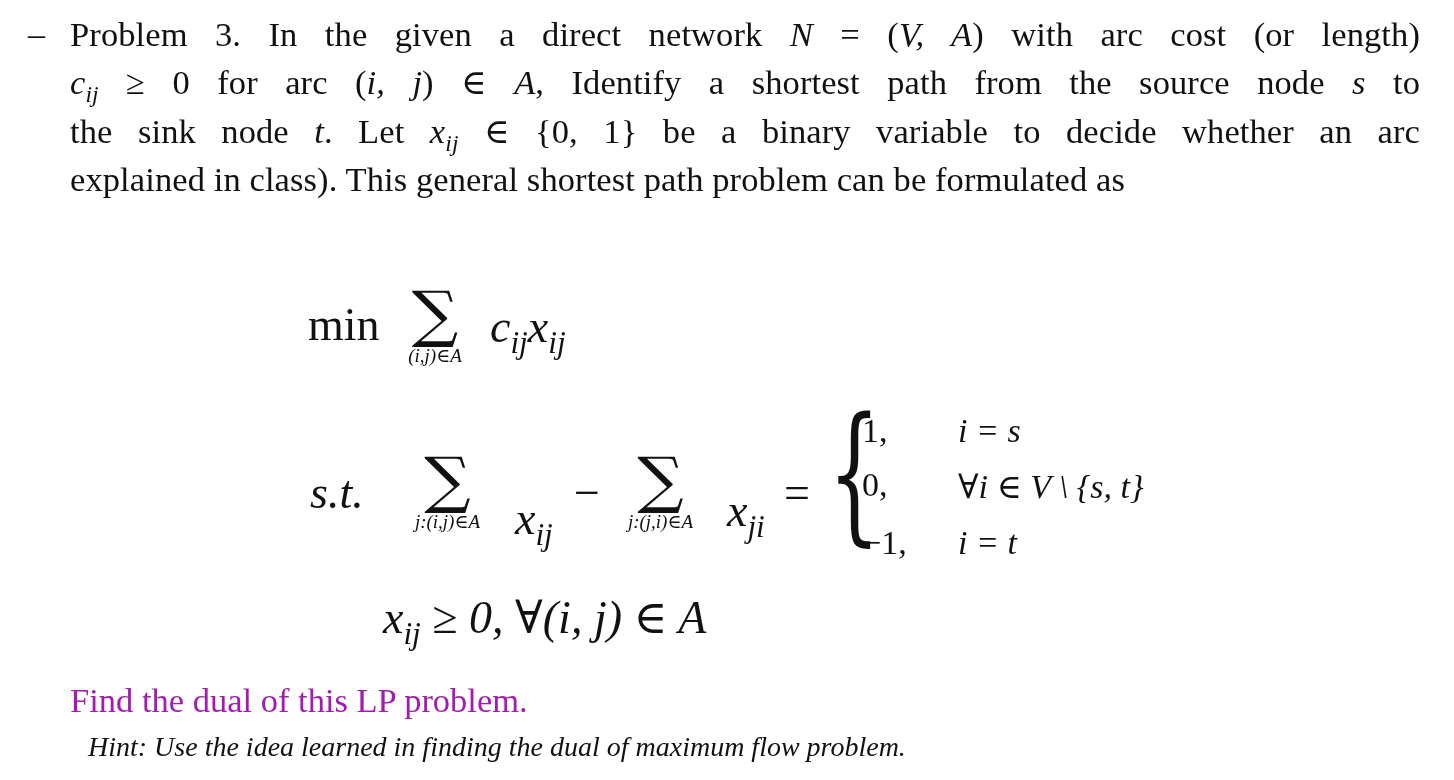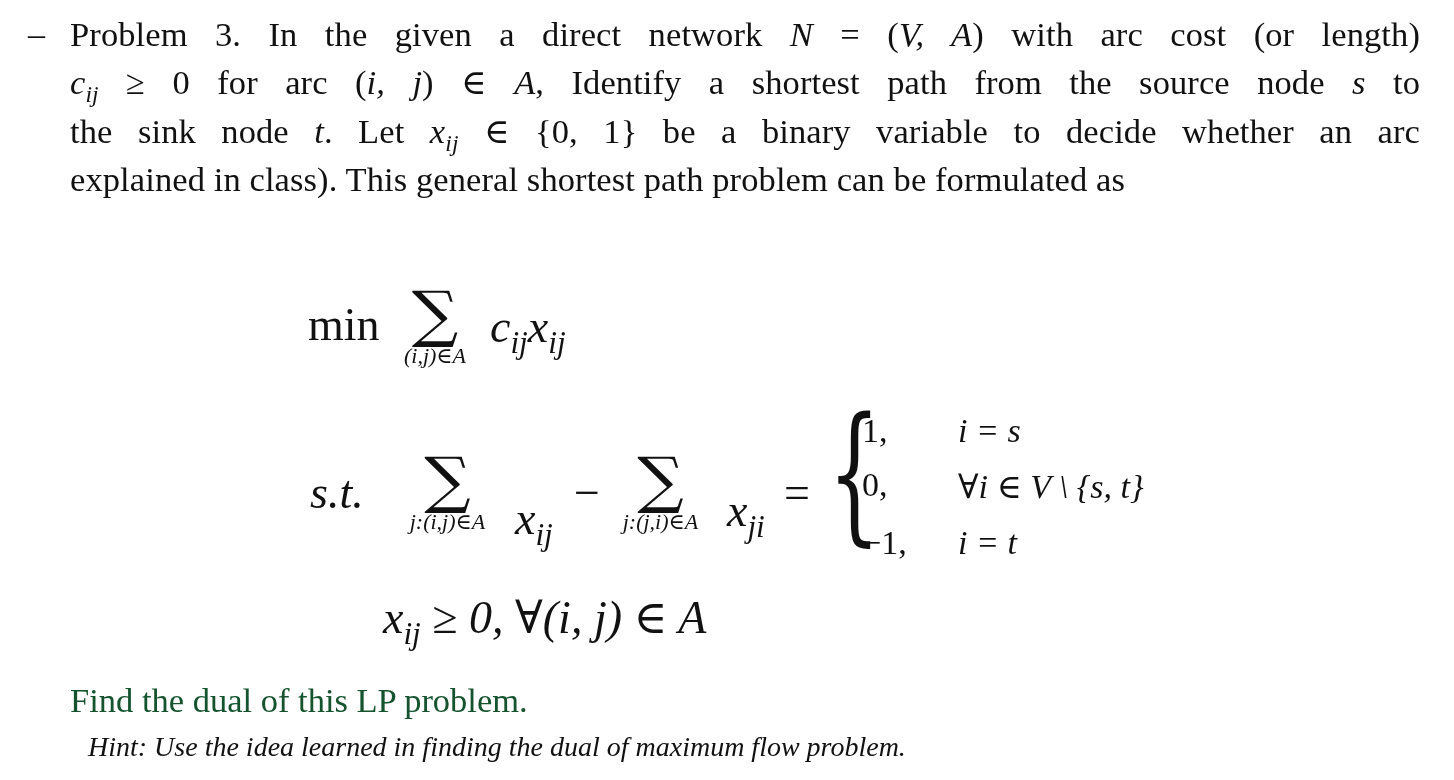--- a/index.html
+++ b/index.html
@@ -65,21 +65,21 @@
     }
     .sigma {
       display: block;
       font-size: 62px;
       line-height: 56px;
       font-family: "DejaVu Serif", serif;
       transform: scaleX(1.05);
     }
     .limits {
       display: block;
-      font-size: 22px;
+      font-size: 19px;
       font-style: italic;
       line-height: 28px;
       white-space: nowrap;
     }
     .brace {
       position: absolute;
       font-size: 150px;
       line-height: 150px;
       font-family: "DejaVu Serif", serif;
       font-weight: 200;
@@ -90,21 +90,21 @@
       position: absolute;
       font-size: 34px;
       white-space: nowrap;
     }
     .red {
       position: absolute;
       left: 70px;
       top: 676px;
       font-size: 34.5px;
       line-height: 48px;
-      color: #14532d;
+      color: #a21caf;
     }
     .hint {
       position: absolute;
       left: 88px;
       top: 723px;
       font-size: 28px;
       line-height: 48px;
       font-style: italic;
     }
   </style>

